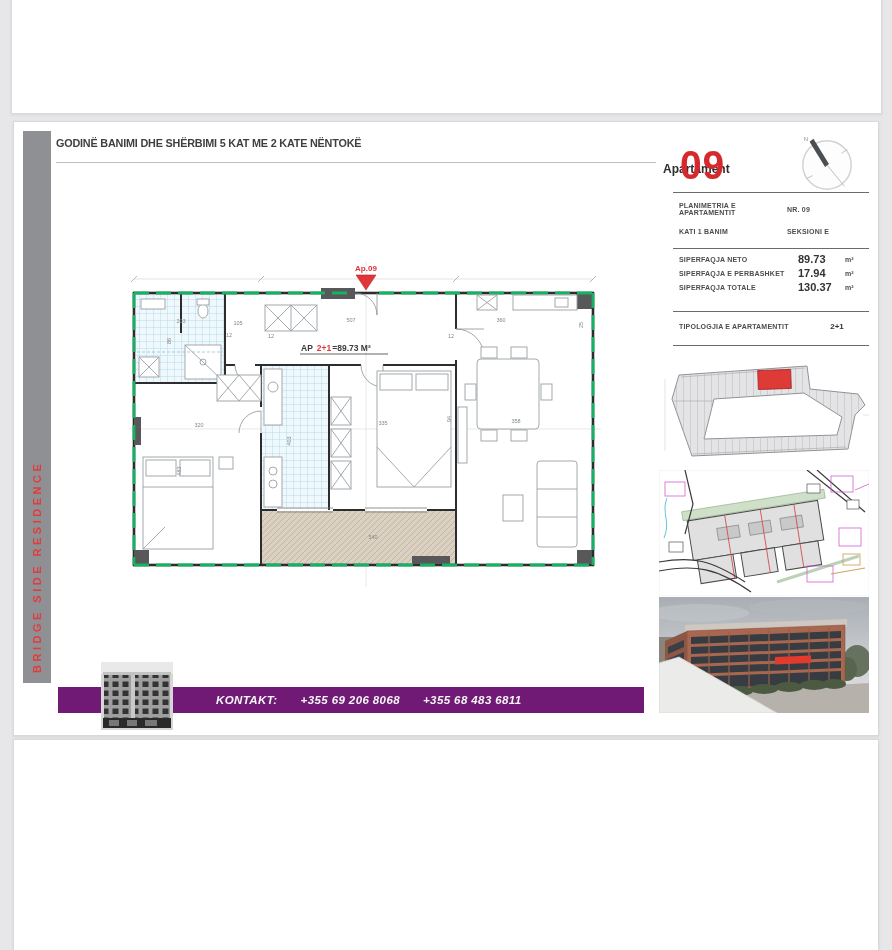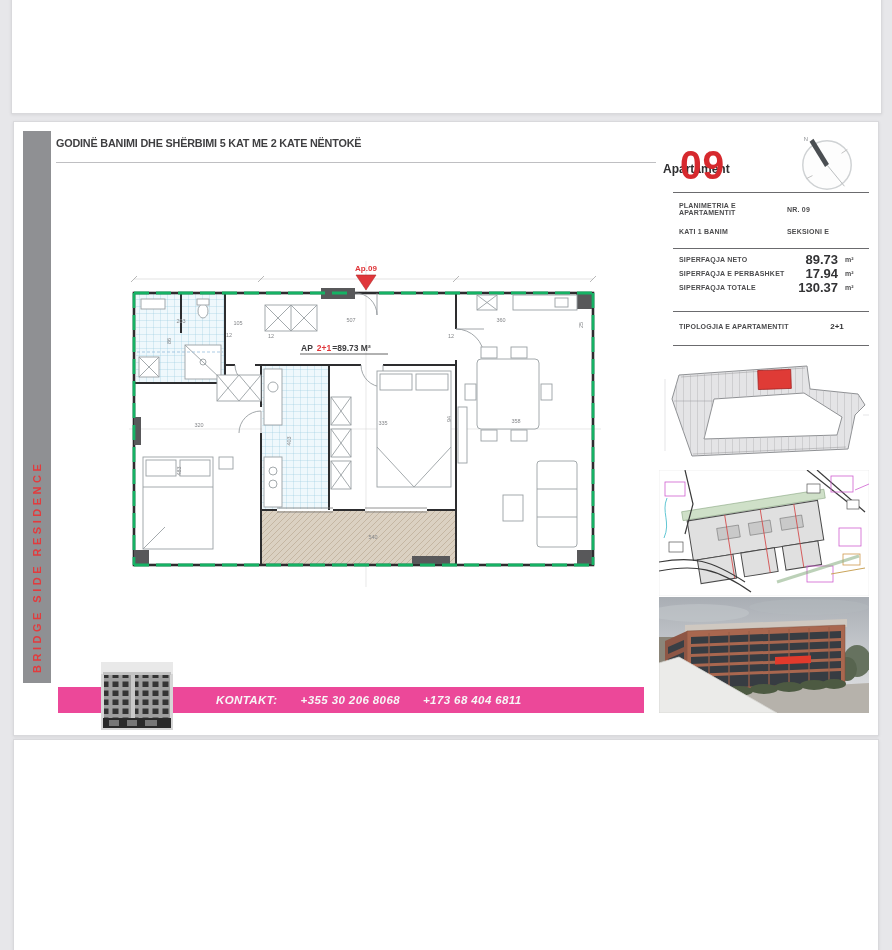--- a/index.html
+++ b/index.html
@@ -43,35 +43,35 @@
   .rule1{top:70px}.rule2{top:126px}.rule3{top:189px}.rule4{top:223px}
 
   .info-rows{position:absolute;left:665px;top:76px;width:190px;}
   .info-row{display:flex;height:22px;align-items:center;}
   .info-label{width:108px;font-size:7px;font-weight:bold;color:#4c4c4e;letter-spacing:0.2px;}
   .info-value{flex:1;font-size:7px;font-weight:bold;color:#4c4c4e;letter-spacing:0.2px;}
 
   .area-rows{position:absolute;left:665px;top:130px;width:190px;}
   .area-row{display:flex;height:14px;align-items:center;}
   .area-label{flex:1;font-size:7px;font-weight:bold;color:#4c4c4e;letter-spacing:0.2px;}
-  .area-value{width:40px;text-align:right;font-size:13px;font-weight:bold;color:#333335;}
+  .area-value{width:40px;font-size:11px;font-weight:bold;color:#333335;}
   .area-unit{width:24px;padding-left:7px;font-size:7px;font-weight:bold;color:#4c4c4e;}
 
   .typ-row{position:absolute;left:665px;top:200px;width:190px;display:flex;align-items:center;}
   .typ-label{flex:1;font-size:7px;font-weight:bold;color:#4c4c4e;letter-spacing:0.2px;}
   .typ-value{width:64px;text-align:center;font-size:8px;font-weight:bold;color:#333335;}
 
   .panel-img{position:absolute;left:645px;width:210px;}
   .img-keyplan{top:233px;height:112px;}
   .img-sitemap{top:348px;height:126px;}
   .img-render{top:475px;height:116px;}
 
   
   .contact-bar{
-    position:absolute;left:44px;top:565px;width:586px;height:26px;background:#ec4899;
+    position:absolute;left:44px;top:565px;width:586px;height:26px;background:#701a75;
     display:flex;align-items:center;padding-left:158px;box-sizing:border-box;gap:23px;
   }
   .contact-bar span{font-size:11.5px;font-style:italic;font-weight:bold;color:#f7f7f7;letter-spacing:0.4px;white-space:nowrap;}
   .bldg-photo{position:absolute;left:87px;top:540px;width:72px;height:68px;}
 
   
   .wall{stroke:#2d2d2f;stroke-width:2;fill:none;}
   .green{stroke:#15b264;stroke-width:2.8;fill:none;stroke-dasharray:15 7;}
   .furn{stroke:#9aa0a4;stroke-width:0.9;fill:#ffffff;}
   .furnl{stroke:#9aa0a4;stroke-width:0.9;fill:none;}
@@ -404,22 +404,22 @@
         <ellipse cx="105" cy="92" rx="14" ry="5"></ellipse>
           <ellipse cx="130" cy="90" rx="14" ry="5"></ellipse>
         <ellipse cx="155" cy="88" rx="14" ry="5"></ellipse>
           <ellipse cx="175" cy="87" rx="12" ry="5"></ellipse>
       </g>
       <polygon points="0,116 0,66 20,60 118,116" fill="#ebebe9" stroke="#d5d5d2" stroke-width="0.8"></polygon>
     </svg>
 
     <div class="contact-bar">
       <span>KONTAKT:</span>
-      <span>+355 30 206 8068</span>
-      <span>+173 68 404 6811</span>
+      <span>+355 69 206 8068</span>
+      <span>+355 68 483 6811</span>
     </div>
 
     <svg class="bldg-photo" viewBox="0 0 72 68" xmlns="http://www.w3.org/2000/svg">
       <defs>
         <pattern id="win" width="10" height="9" patternUnits="userSpaceOnUse">
           <rect width="10" height="9" fill="#9e9e9e"></rect>
           <rect x="1.5" y="1.5" width="6" height="5.5" fill="#333333"></rect>
         </pattern>
       </defs>
       <rect width="72" height="68" fill="#d6d6d6"></rect>

